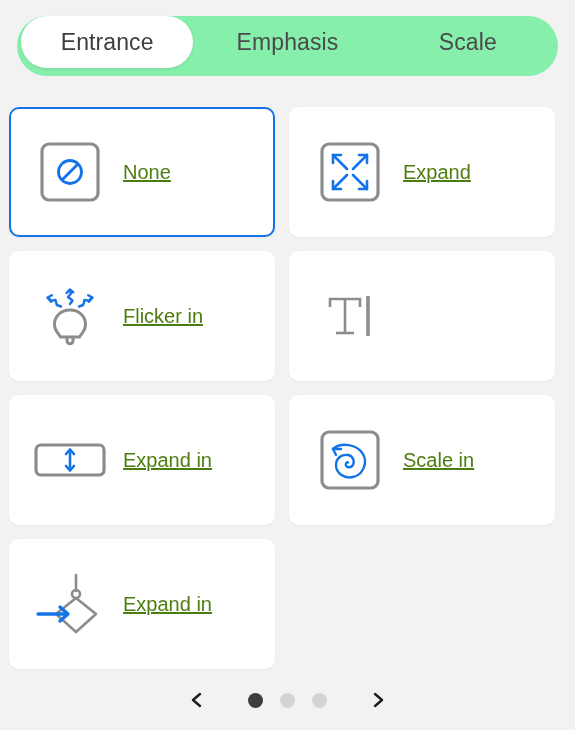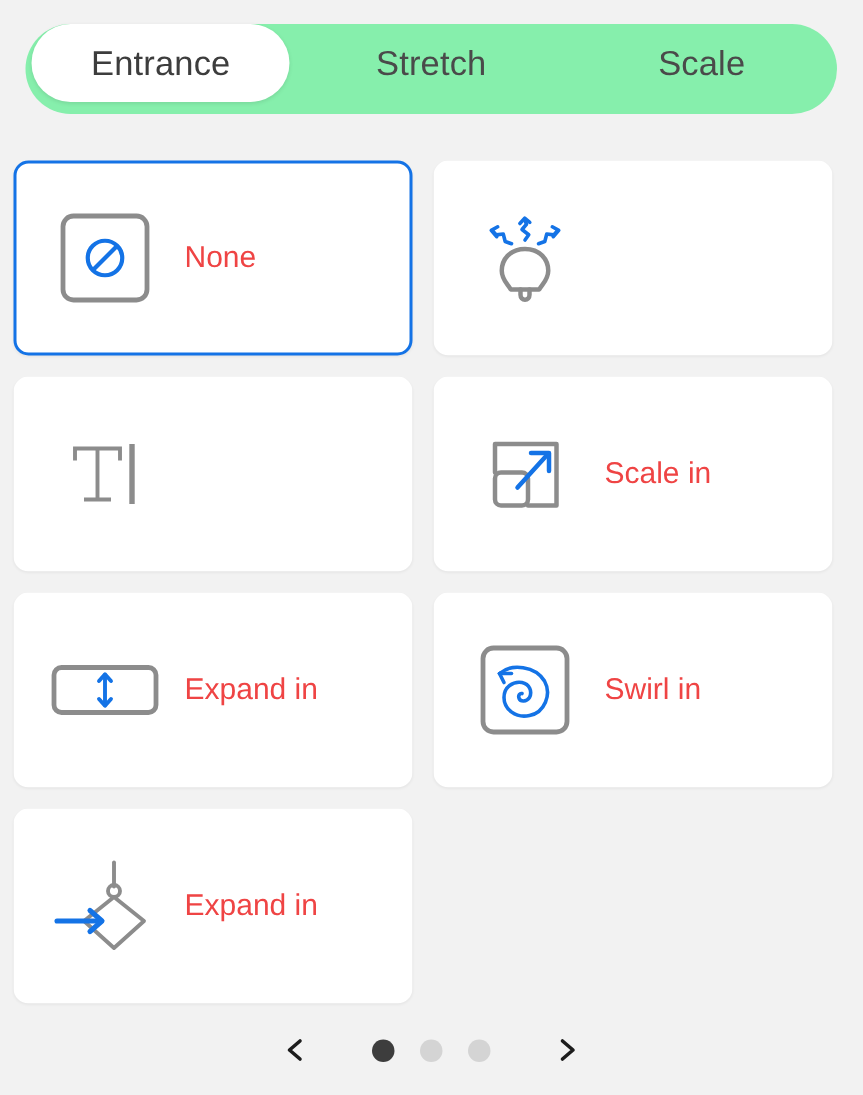--- a/index.html
+++ b/index.html
@@ -81,23 +81,24 @@
     width: 78px;
     min-width: 78px;
     margin-left: 20px;
     height: 78px;
     display: flex;
     align-items: center;
     justify-content: center;
   }
   .card-label {
     font-size: 20px;
-    color: #ef4444;
+    color: #4d7c0f;
     margin-left: 14px;
     white-space: nowrap;
+    text-decoration: underline;
   }
 
   
   .pager {
     position: absolute;
     left: 0;
     top: 682px;
     width: 575px;
     height: 36px;
     display: flex;
@@ -133,88 +134,92 @@
 </head>
 <body>
 
 <div class="panel">
 
   <div class="tabbar">
     <div class="tab active">
       <span>Entrance</span>
     </div>
     <div class="tab">
-      <span>Stretch</span>
+      <span>Emphasis</span>
     </div>
     <div class="tab">
       <span>Scale</span>
     </div>
   </div>
 
   <div class="grid">
 
     <div class="card selected">
       <div class="card-icon">
         <svg width="62" height="62" viewBox="0 0 62 62">
           <rect x="3" y="3" width="56" height="56" rx="7" fill="none" stroke="#8c8c8c" stroke-width="3.2"></rect>
           <circle cx="31" cy="31" r="11.5" fill="none" stroke="#1473e6" stroke-width="2.8"></circle>
           <line x1="23" y1="39" x2="39" y2="23" stroke="#1473e6" stroke-width="2.8"></line>
         </svg>
       </div>
       <div class="card-label">None</div>
     </div>
 
+    <div class="card">
+      <div class="card-icon">
+        <svg width="62" height="62" viewBox="0 0 62 62">
+          <rect x="3" y="3" width="56" height="56" rx="7" fill="none" stroke="#8c8c8c" stroke-width="3.2"></rect>
+          <g stroke="#1473e6" stroke-width="2.6" fill="none" stroke-linecap="round" stroke-linejoin="round">
+            <line x1="28" y1="28" x2="14" y2="14"></line>
+            <polyline points="14,22 14,14 22,14"></polyline>
+            <line x1="34" y1="28" x2="48" y2="14"></line>
+            <polyline points="40,14 48,14 48,22"></polyline>
+            <line x1="28" y1="34" x2="14" y2="48"></line>
+            <polyline points="14,40 14,48 22,48"></polyline>
+            <line x1="34" y1="34" x2="48" y2="48"></line>
+            <polyline points="48,40 48,48 40,48"></polyline>
+          </g>
+        </svg>
+      </div>
+      <div class="card-label">Expand</div>
+    </div>
 
     <div class="card">
       <div class="card-icon">
         <svg width="66" height="66" viewBox="0 0 66 66">
           <g fill="none" stroke="#8c8c8c" stroke-width="3" stroke-linecap="round" stroke-linejoin="round">
             <path d="M33 27 C23 27 17.5 34 17.5 41.5 C17.5 47.5 21.5 50.5 23.5 54 L42.5 54 C44.5 50.5 48.5 47.5 48.5 41.5 C48.5 34 43 27 33 27 Z"></path>
             <path d="M30 54 L30 57.5 C30 59.5 31.4 60.8 33 60.8 C34.6 60.8 36 59.5 36 57.5 L36 54"></path>
           </g>
           <g fill="none" stroke="#1473e6" stroke-width="2.4" stroke-linecap="round" stroke-linejoin="round">
             <path d="M33 21 L35.5 17.5 L31 14 L34 10.5 L32.8 7.5"></path>
             <polyline points="29.6,10 32.8,6.5 36.2,9.2"></polyline>
             <path d="M24 23.5 L19.8 22 L18.5 17 L13.8 17.6 L11.5 15"></path>
             <polyline points="14.2,18.8 10.5,14.6 14.8,12.2"></polyline>
             <path d="M42 23.5 L46.2 22 L47.5 17 L52.2 17.6 L54.5 15"></path>
             <polyline points="51.8,18.8 55.5,14.6 51.2,12.2"></polyline>
           </g>
         </svg>
       </div>
+      <div class="card-label">Flicker in</div>
     </div>
 
     <div class="card">
       <div class="card-icon">
         <svg width="62" height="62" viewBox="0 0 62 62">
           <g fill="none" stroke="#8c8c8c" stroke-width="2.6" stroke-linecap="butt">
             <polyline points="11,22 11,14 41,14 41,22"></polyline>
             <line x1="26" y1="14" x2="26" y2="48"></line>
             <line x1="17" y1="48" x2="35" y2="48"></line>
           </g>
           <line x1="49" y1="11" x2="49" y2="51" stroke="#8c8c8c" stroke-width="3.6"></line>
         </svg>
       </div>
     </div>
 
-    <div class="card">
-      <div class="card-icon">
-        <svg width="62" height="62" viewBox="0 0 62 62">
-          <g fill="none" stroke="#8c8c8c" stroke-width="3" stroke-linecap="round" stroke-linejoin="round">
-            <path d="M11 30 L11 11 L52 11 L52 52 L33 52"></path>
-            <rect x="11" y="30" width="22" height="22" rx="4"></rect>
-          </g>
-          <g fill="none" stroke="#1473e6" stroke-width="3" stroke-linecap="round" stroke-linejoin="round">
-            <line x1="26" y1="40" x2="46" y2="18"></line>
-            <polyline points="35,17 47,17 47,29"></polyline>
-          </g>
-        </svg>
-      </div>
-      <div class="card-label">Scale in</div>
-    </div>
 
     <div class="card">
       <div class="card-icon">
         <svg width="74" height="62" viewBox="0 0 74 62">
           <rect x="3" y="16" width="68" height="30" rx="5" fill="none" stroke="#8c8c8c" stroke-width="3.2"></rect>
           <g fill="none" stroke="#1473e6" stroke-width="2.6" stroke-linecap="round" stroke-linejoin="round">
             <line x1="37" y1="21" x2="37" y2="41"></line>
             <polyline points="33,25 37,20.5 41,25"></polyline>
             <polyline points="33,37 37,41.5 41,37"></polyline>
           </g>
@@ -227,21 +232,21 @@
       <div class="card-icon">
         <svg width="62" height="62" viewBox="0 0 62 62">
           <rect x="3" y="3" width="56" height="56" rx="7" fill="none" stroke="#8c8c8c" stroke-width="3.2"></rect>
           <g fill="none" stroke="#1473e6" stroke-width="2.4" stroke-linecap="round" stroke-linejoin="round">
             <path d="M14 20 C22 13 38 15 44 25 C49 34 44 46 34 48 C25 50 17 44 17 36 C17 29 23 25 29 26 C34 27 36 32 34 36 C32 39 28 39 27 36.5 C26.3 34.6 27.6 33 29 33.4"></path>
             <line x1="14" y1="20" x2="22" y2="20"></line>
             <line x1="14" y1="20" x2="17" y2="26"></line>
           </g>
         </svg>
       </div>
-      <div class="card-label">Swirl in</div>
+      <div class="card-label">Scale in</div>
     </div>
 
     <div class="card">
       <div class="card-icon">
         <svg width="76" height="70" viewBox="0 0 76 70">
           <g fill="none" stroke="#8c8c8c" stroke-width="2.6" stroke-linecap="round" stroke-linejoin="round">
             <line x1="44" y1="6" x2="44" y2="22"></line>
             <circle cx="44" cy="25" r="4"></circle>
             <path d="M44 29 L64 45 L44 63 L24 45 Z"></path>
           </g>

